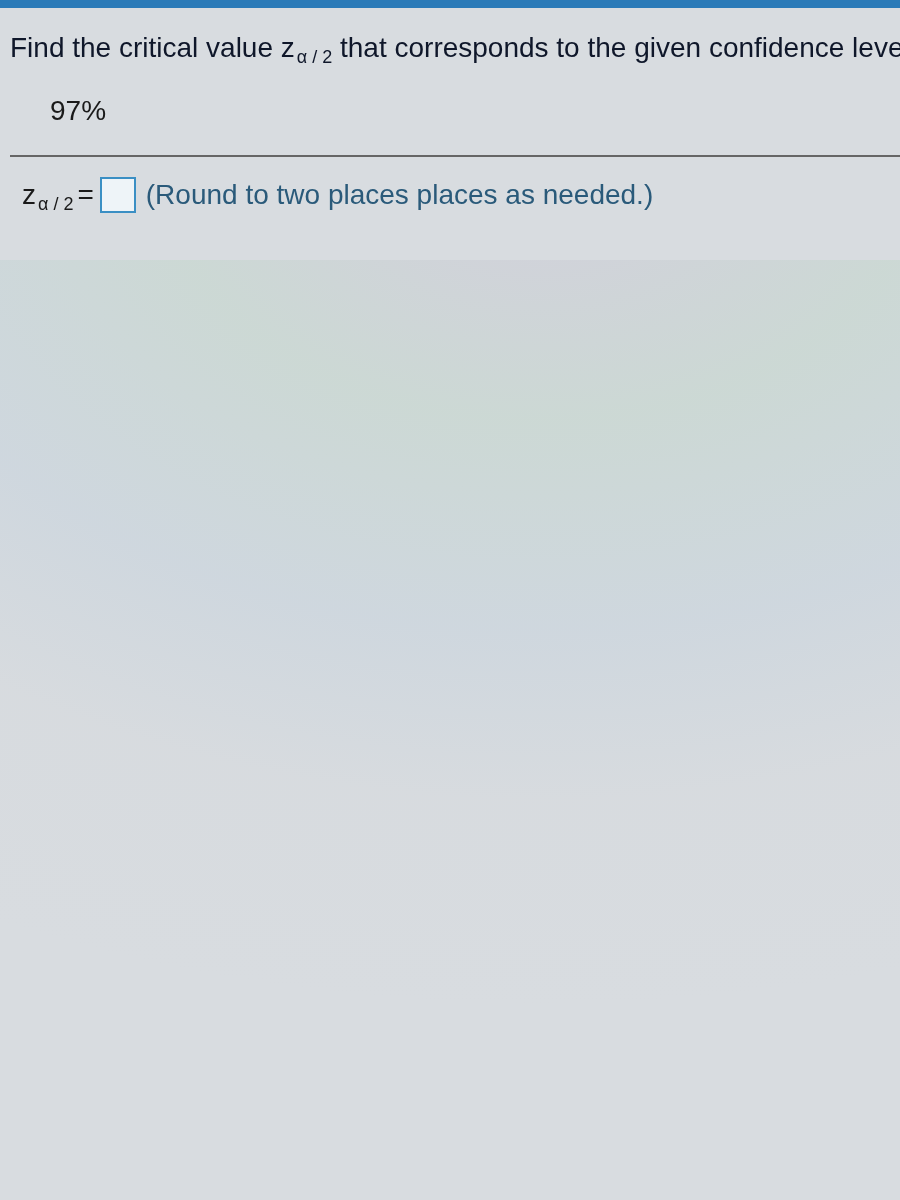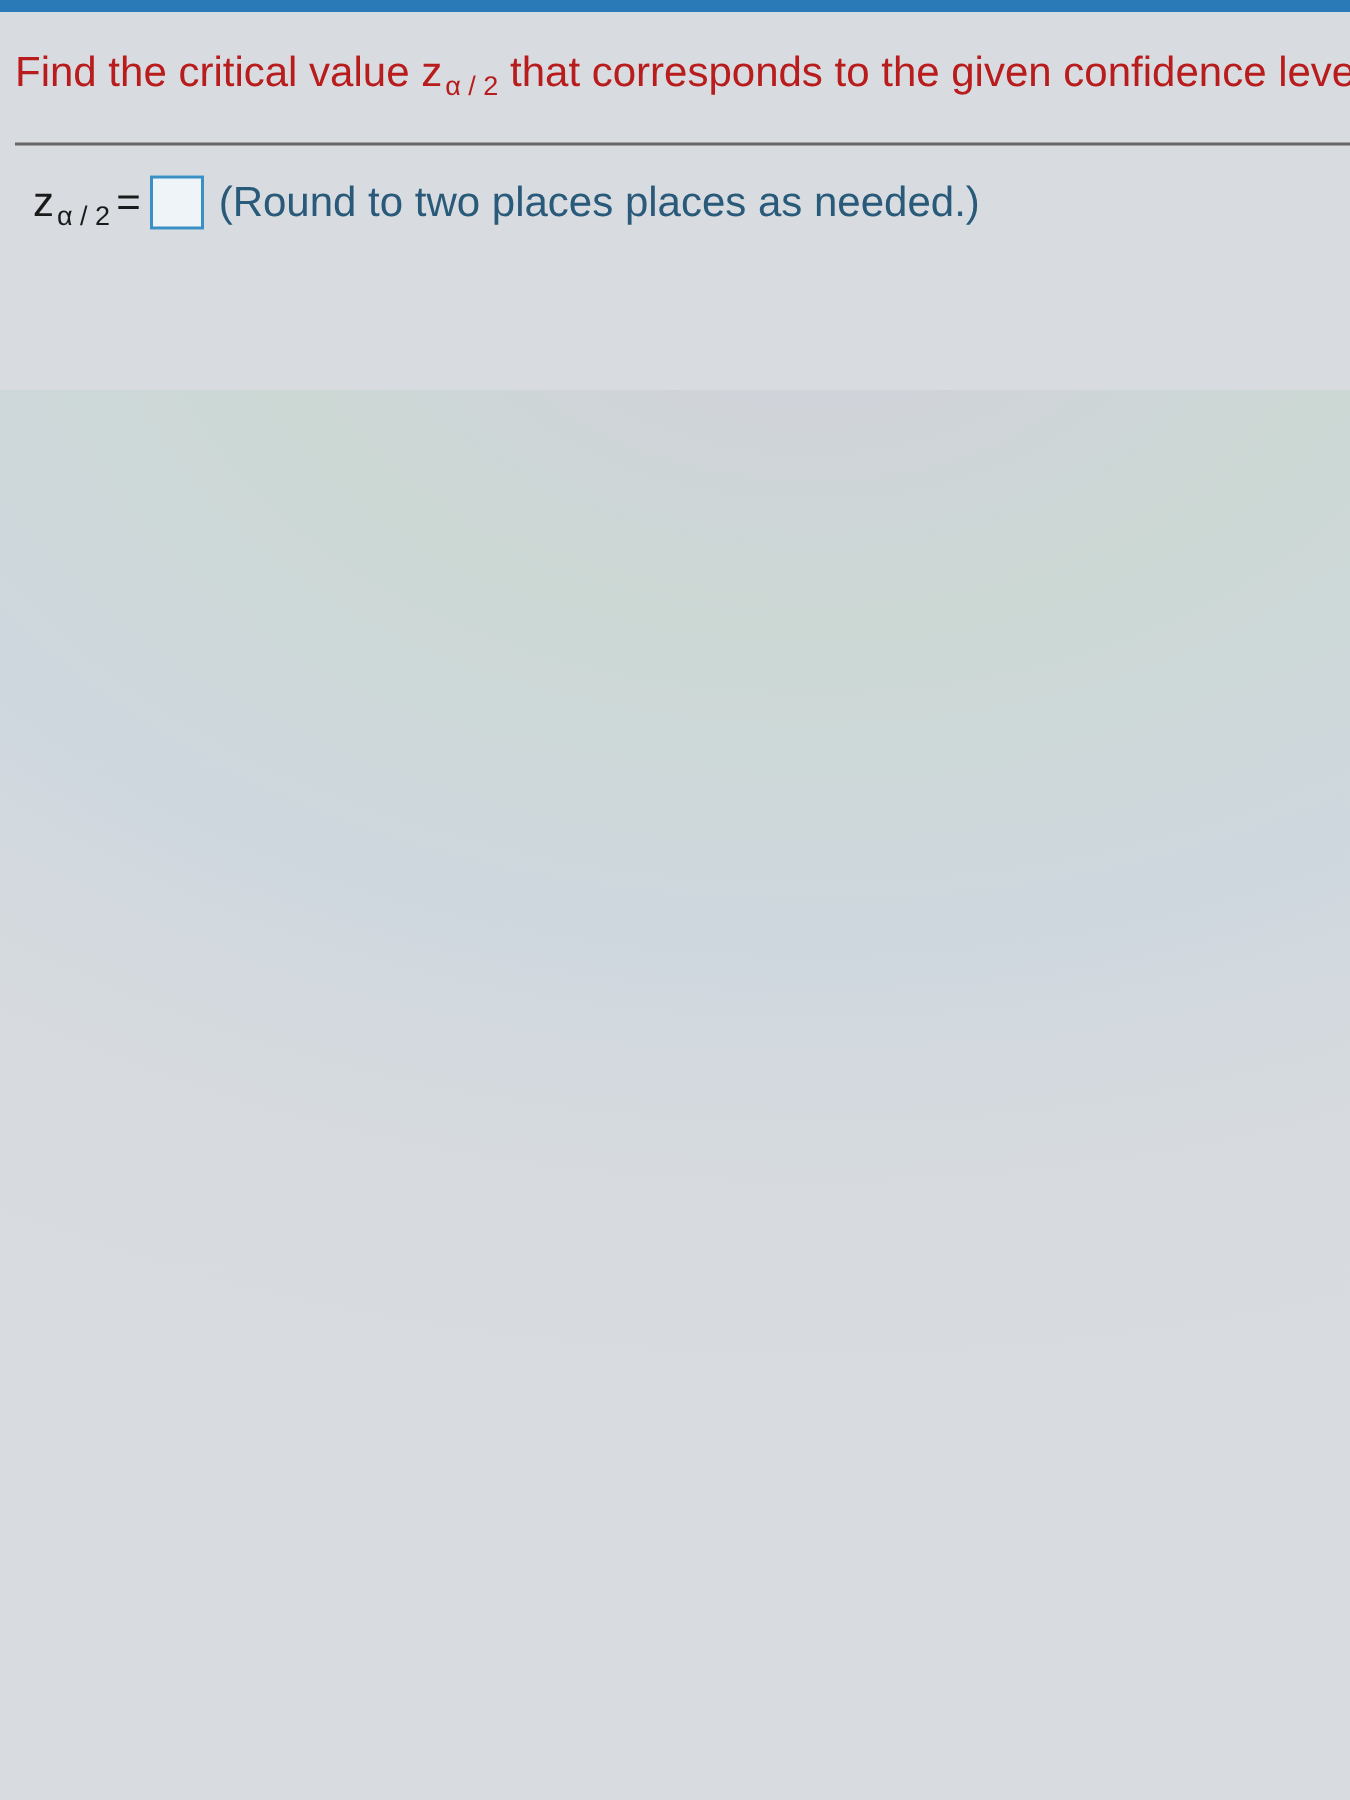--- a/index.html
+++ b/index.html
@@ -18,21 +18,21 @@
     .top-bar {
       width: 100%;
       height: 8px;
       background: #2a7ab8;
     }
     .content {
       padding: 20px 0 0 10px;
     }
     .question-line {
       font-size: 28px;
-      color: #b91c1c;
+      color: #0f172a;
       line-height: 1.4;
       white-space: nowrap;
       padding-bottom: 28px;
     }
     .confidence-value {
       font-size: 28px;
       color: #1a1a1a;
       padding-left: 40px;
       padding-bottom: 28px;
     }
@@ -97,20 +97,21 @@
 <body>
 
 <div class="top-bar"></div>
 
 <div class="content">
 
   <div class="question-line">
     <span>Find the critical value z</span><span class="subscript">α / 2</span><span> that corresponds to the given confidence leve</span>
   </div>
 
+  <div class="confidence-value">97%</div>
 
   <hr class="divider">
 
   <div class="answer-row">
     <span class="z-label">
       <span>z</span>
         <span class="subscript">α / 2</span>
     </span>
     <span class="equals">=</span>
     <input type="text" class="answer-input" value="" style="">

